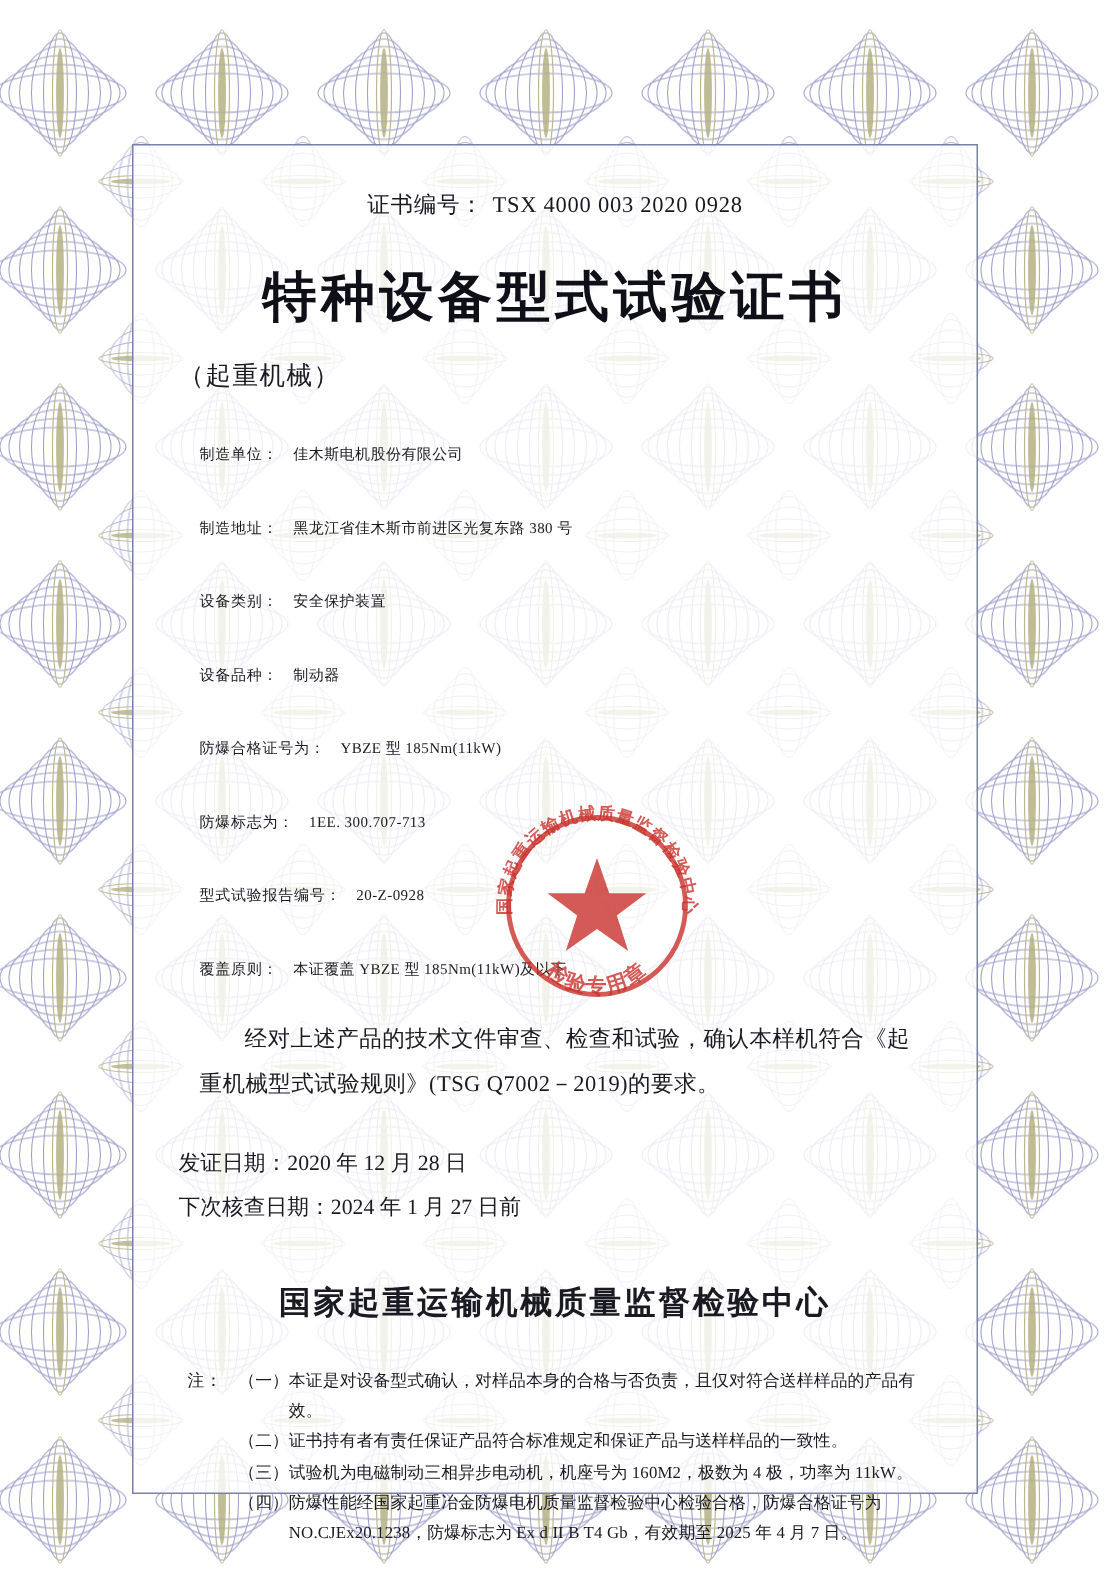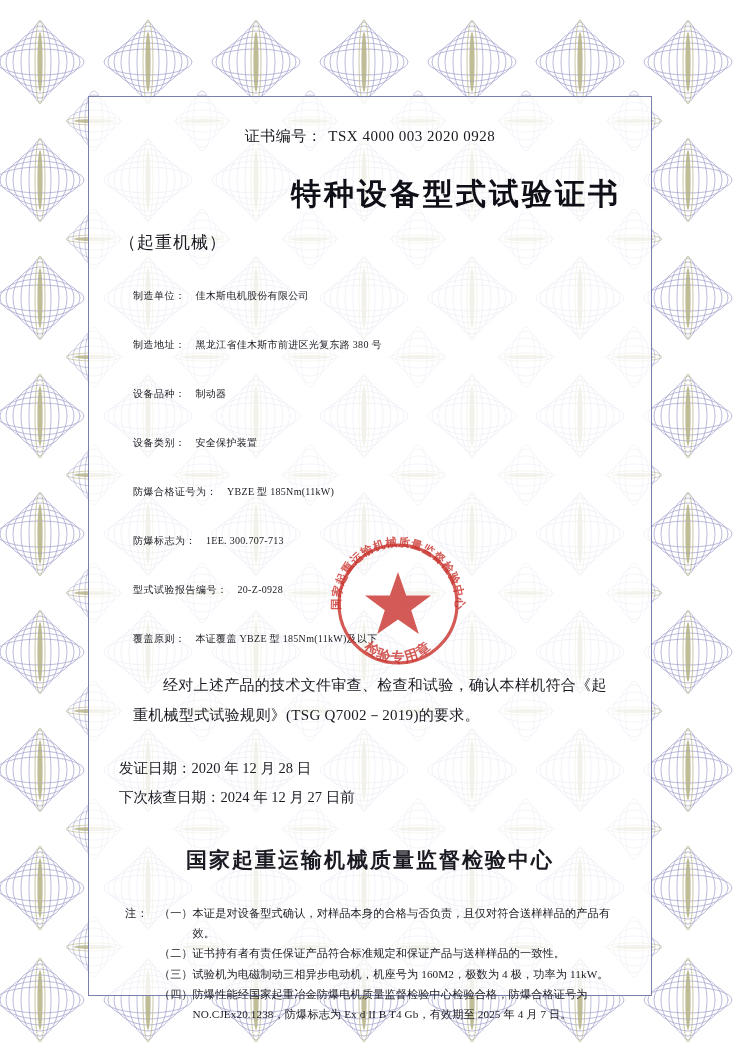--- a/index.html
+++ b/index.html
@@ -51,22 +51,22 @@
   .cert-no {
     text-align: center;
     font-size: 15px;
     letter-spacing: 0.5px;
     margin-top: 12px;
     color: #17171f;
   }
   .cert-no .label { margin-right: 6px; }
 
   h1.title {
-    text-align: right;
-    font-size: 30px;
+    text-align: center;
+    font-size: 36px;
     font-weight: bold;
     letter-spacing: 3px;
     margin: 28px 0 0 0;
     color: #0f0f18;
   }
   .subtitle {
     text-align: left;
     font-size: 17px;
     margin: 16px 0 0 0;
     letter-spacing: 1px;
@@ -338,28 +338,28 @@
       <div class="fields">
         <div class="field-row">
           <span class="field-label">制造单位：</span>
           <span class="field-value">佳木斯电机股份有限公司</span>
         </div>
         <div class="field-row">
           <span class="field-label">制造地址：</span>
           <span class="field-value">黑龙江省佳木斯市前进区光复东路 380 号</span>
         </div>
         <div class="field-row">
+          <span class="field-label">设备类别：</span>
+          <span class="field-value">安全保护装置</span>
+        </div>
+        <div class="field-row">
           <span class="field-label">设备品种：</span>
           <span class="field-value">制动器</span>
         </div>
         <div class="field-row">
-          <span class="field-label">设备类别：</span>
-          <span class="field-value">安全保护装置</span>
-        </div>
-        <div class="field-row">
           <span class="field-label">防爆合格证号为：</span>
           <span class="field-value">YBZE 型 185Nm(11kW)</span>
         </div>
         <div class="field-row">
           <span class="field-label">防爆标志为：</span>
           <span class="field-value">1EE. 300.707-713</span>
         </div>
         <div class="field-row">
           <span class="field-label">型式试验报告编号：</span>
           <span class="field-value">20-Z-0928</span>
@@ -367,21 +367,21 @@
         <div class="field-row">
           <span class="field-label">覆盖原则：</span>
           <span class="field-value">本证覆盖 YBZE 型 185Nm(11kW)及以下</span>
         </div>
       </div>
 
       <p class="statement">经对上述产品的技术文件审查、检查和试验，确认本样机符合《起重机械型式试验规则》(TSG Q7002－2019)的要求。</p>
 
       <div class="dates">
         <div class="date-row">发证日期：2020 年 12 月 28 日</div>
-        <div class="date-row">下次核查日期：2024 年 12 月 27 日前</div>
+        <div class="date-row">下次核查日期：2024 年 1 月 27 日前</div>
       </div>
 
       <div class="issuer">国家起重运输机械质量监督检验中心</div>
 
       <div class="notes">
         <div class="notes-label">注：</div>
         <div class="notes-list">
           <div class="note-item">
             <span class="note-marker">（一）</span>
             <span class="note-text">本证是对设备型式确认，对样品本身的合格与否负责，且仅对符合送样样品的产品有效。</span>

